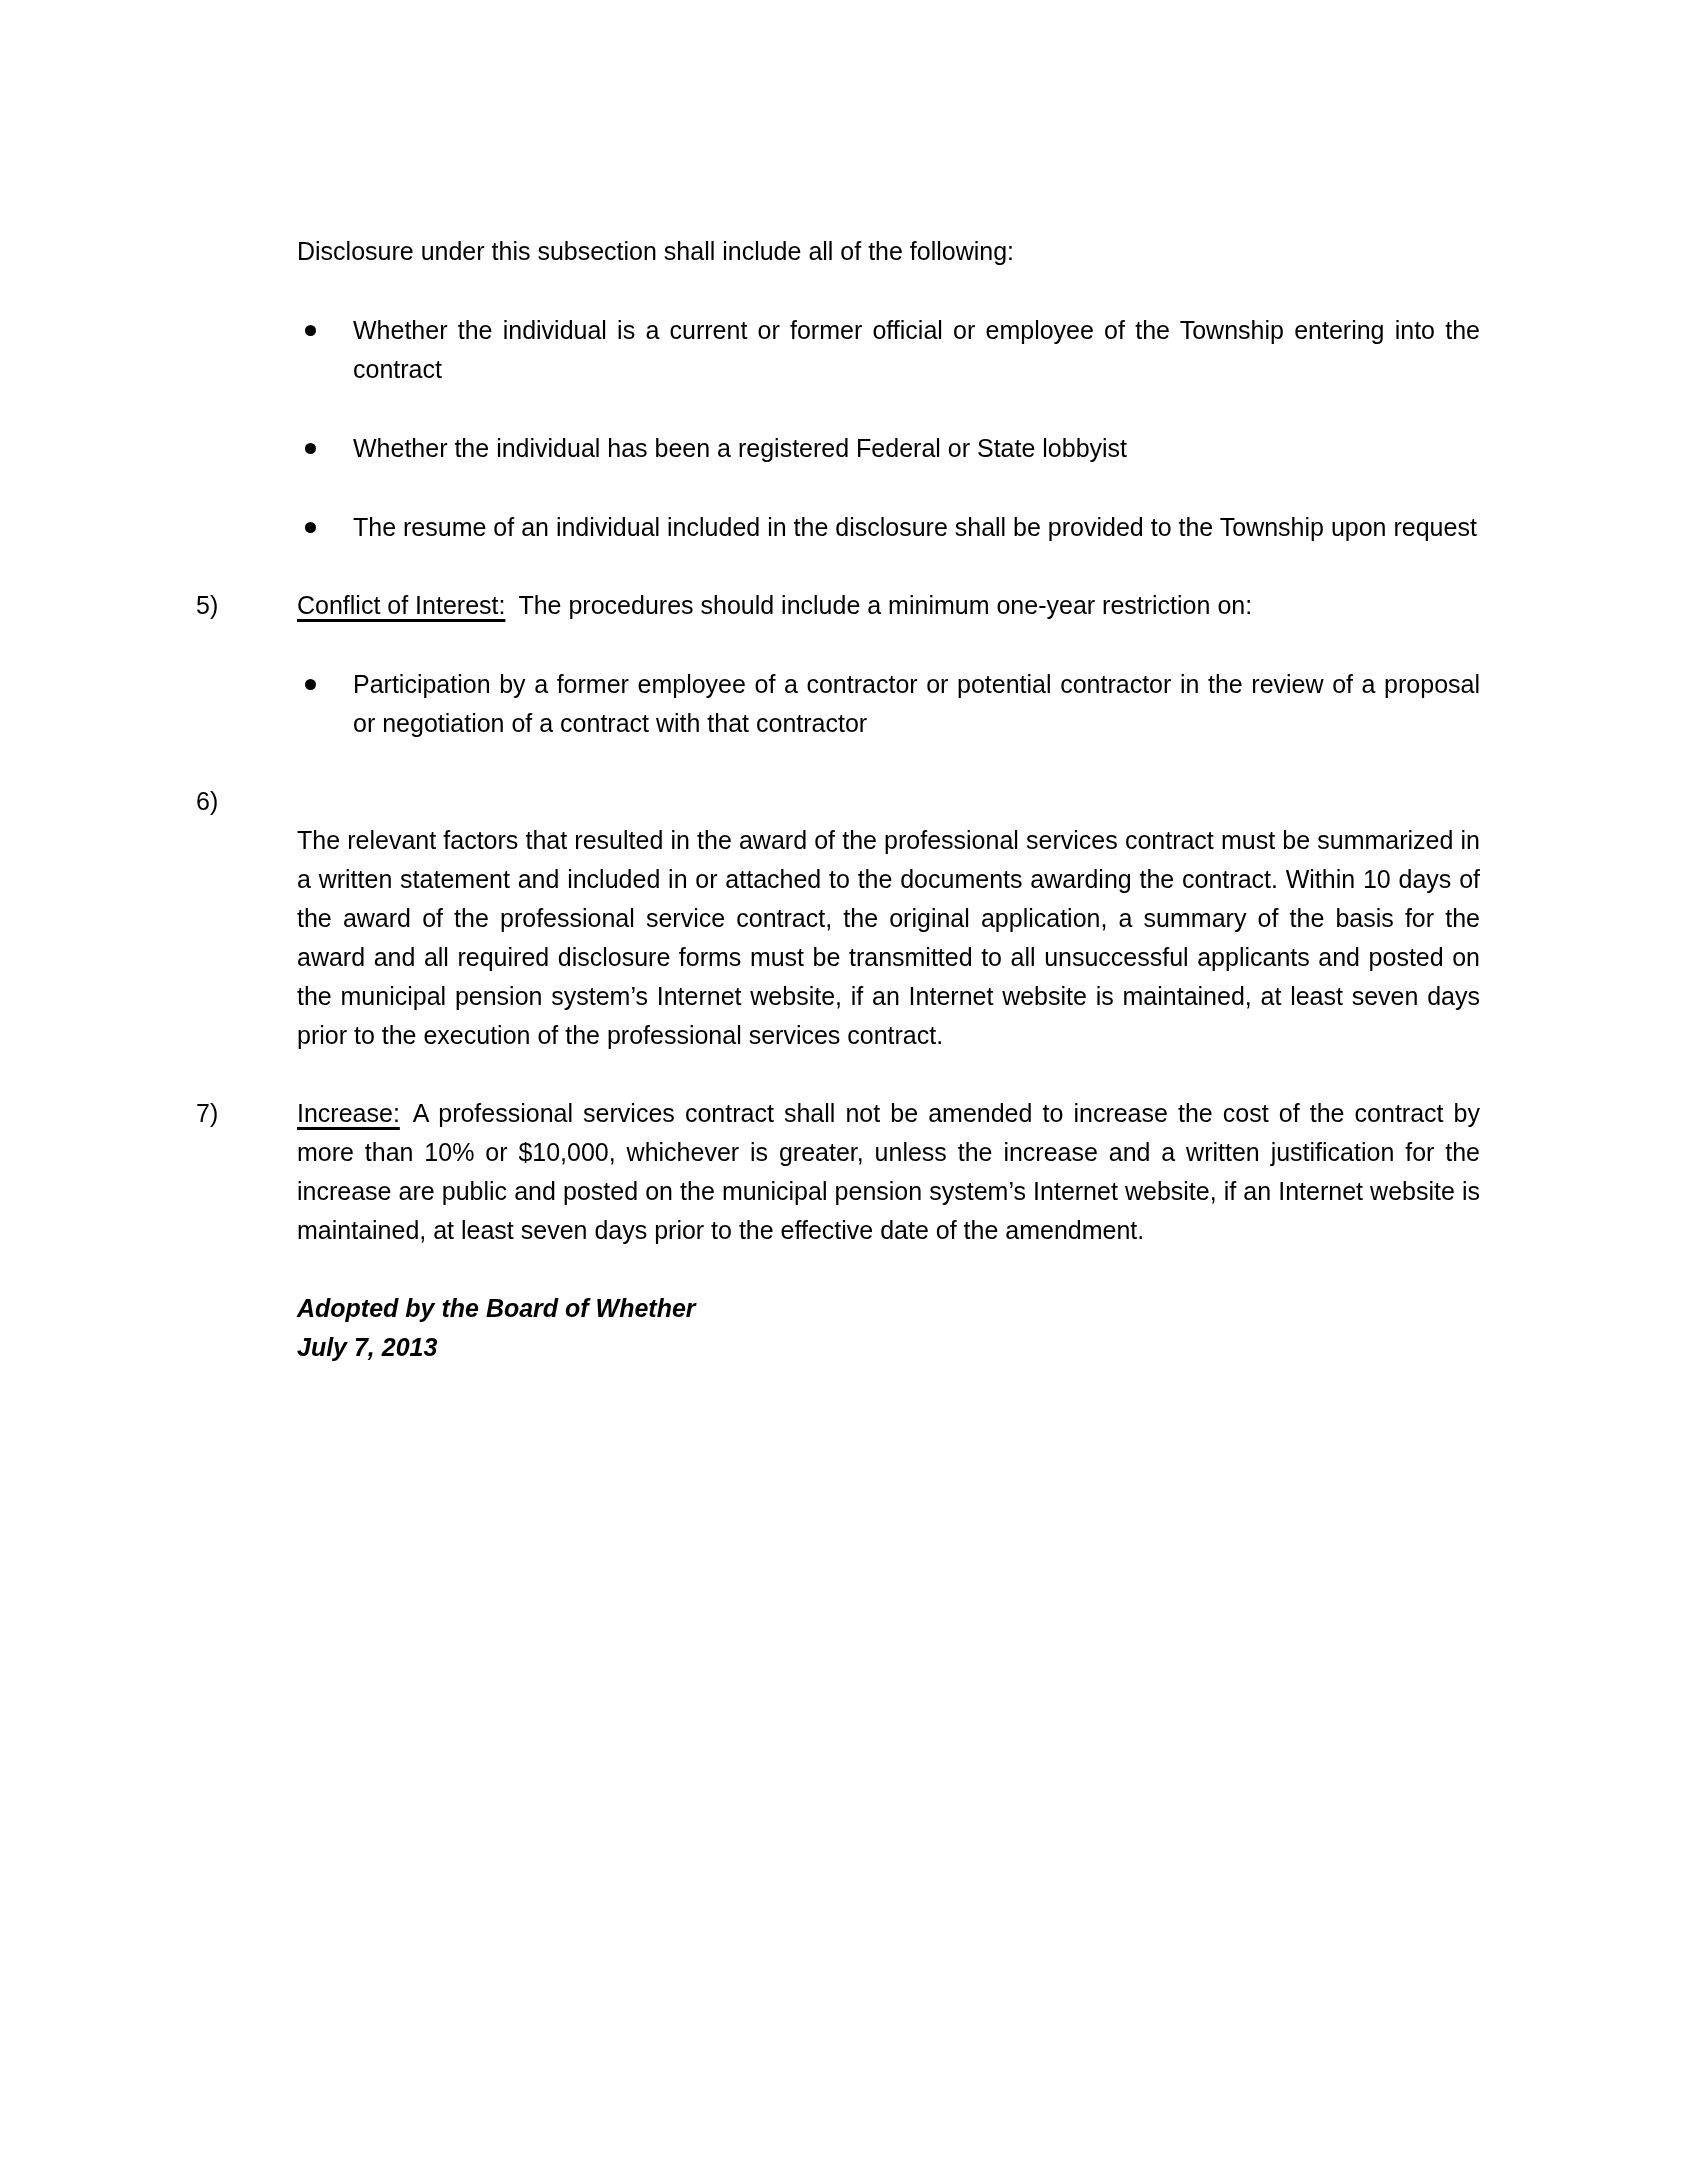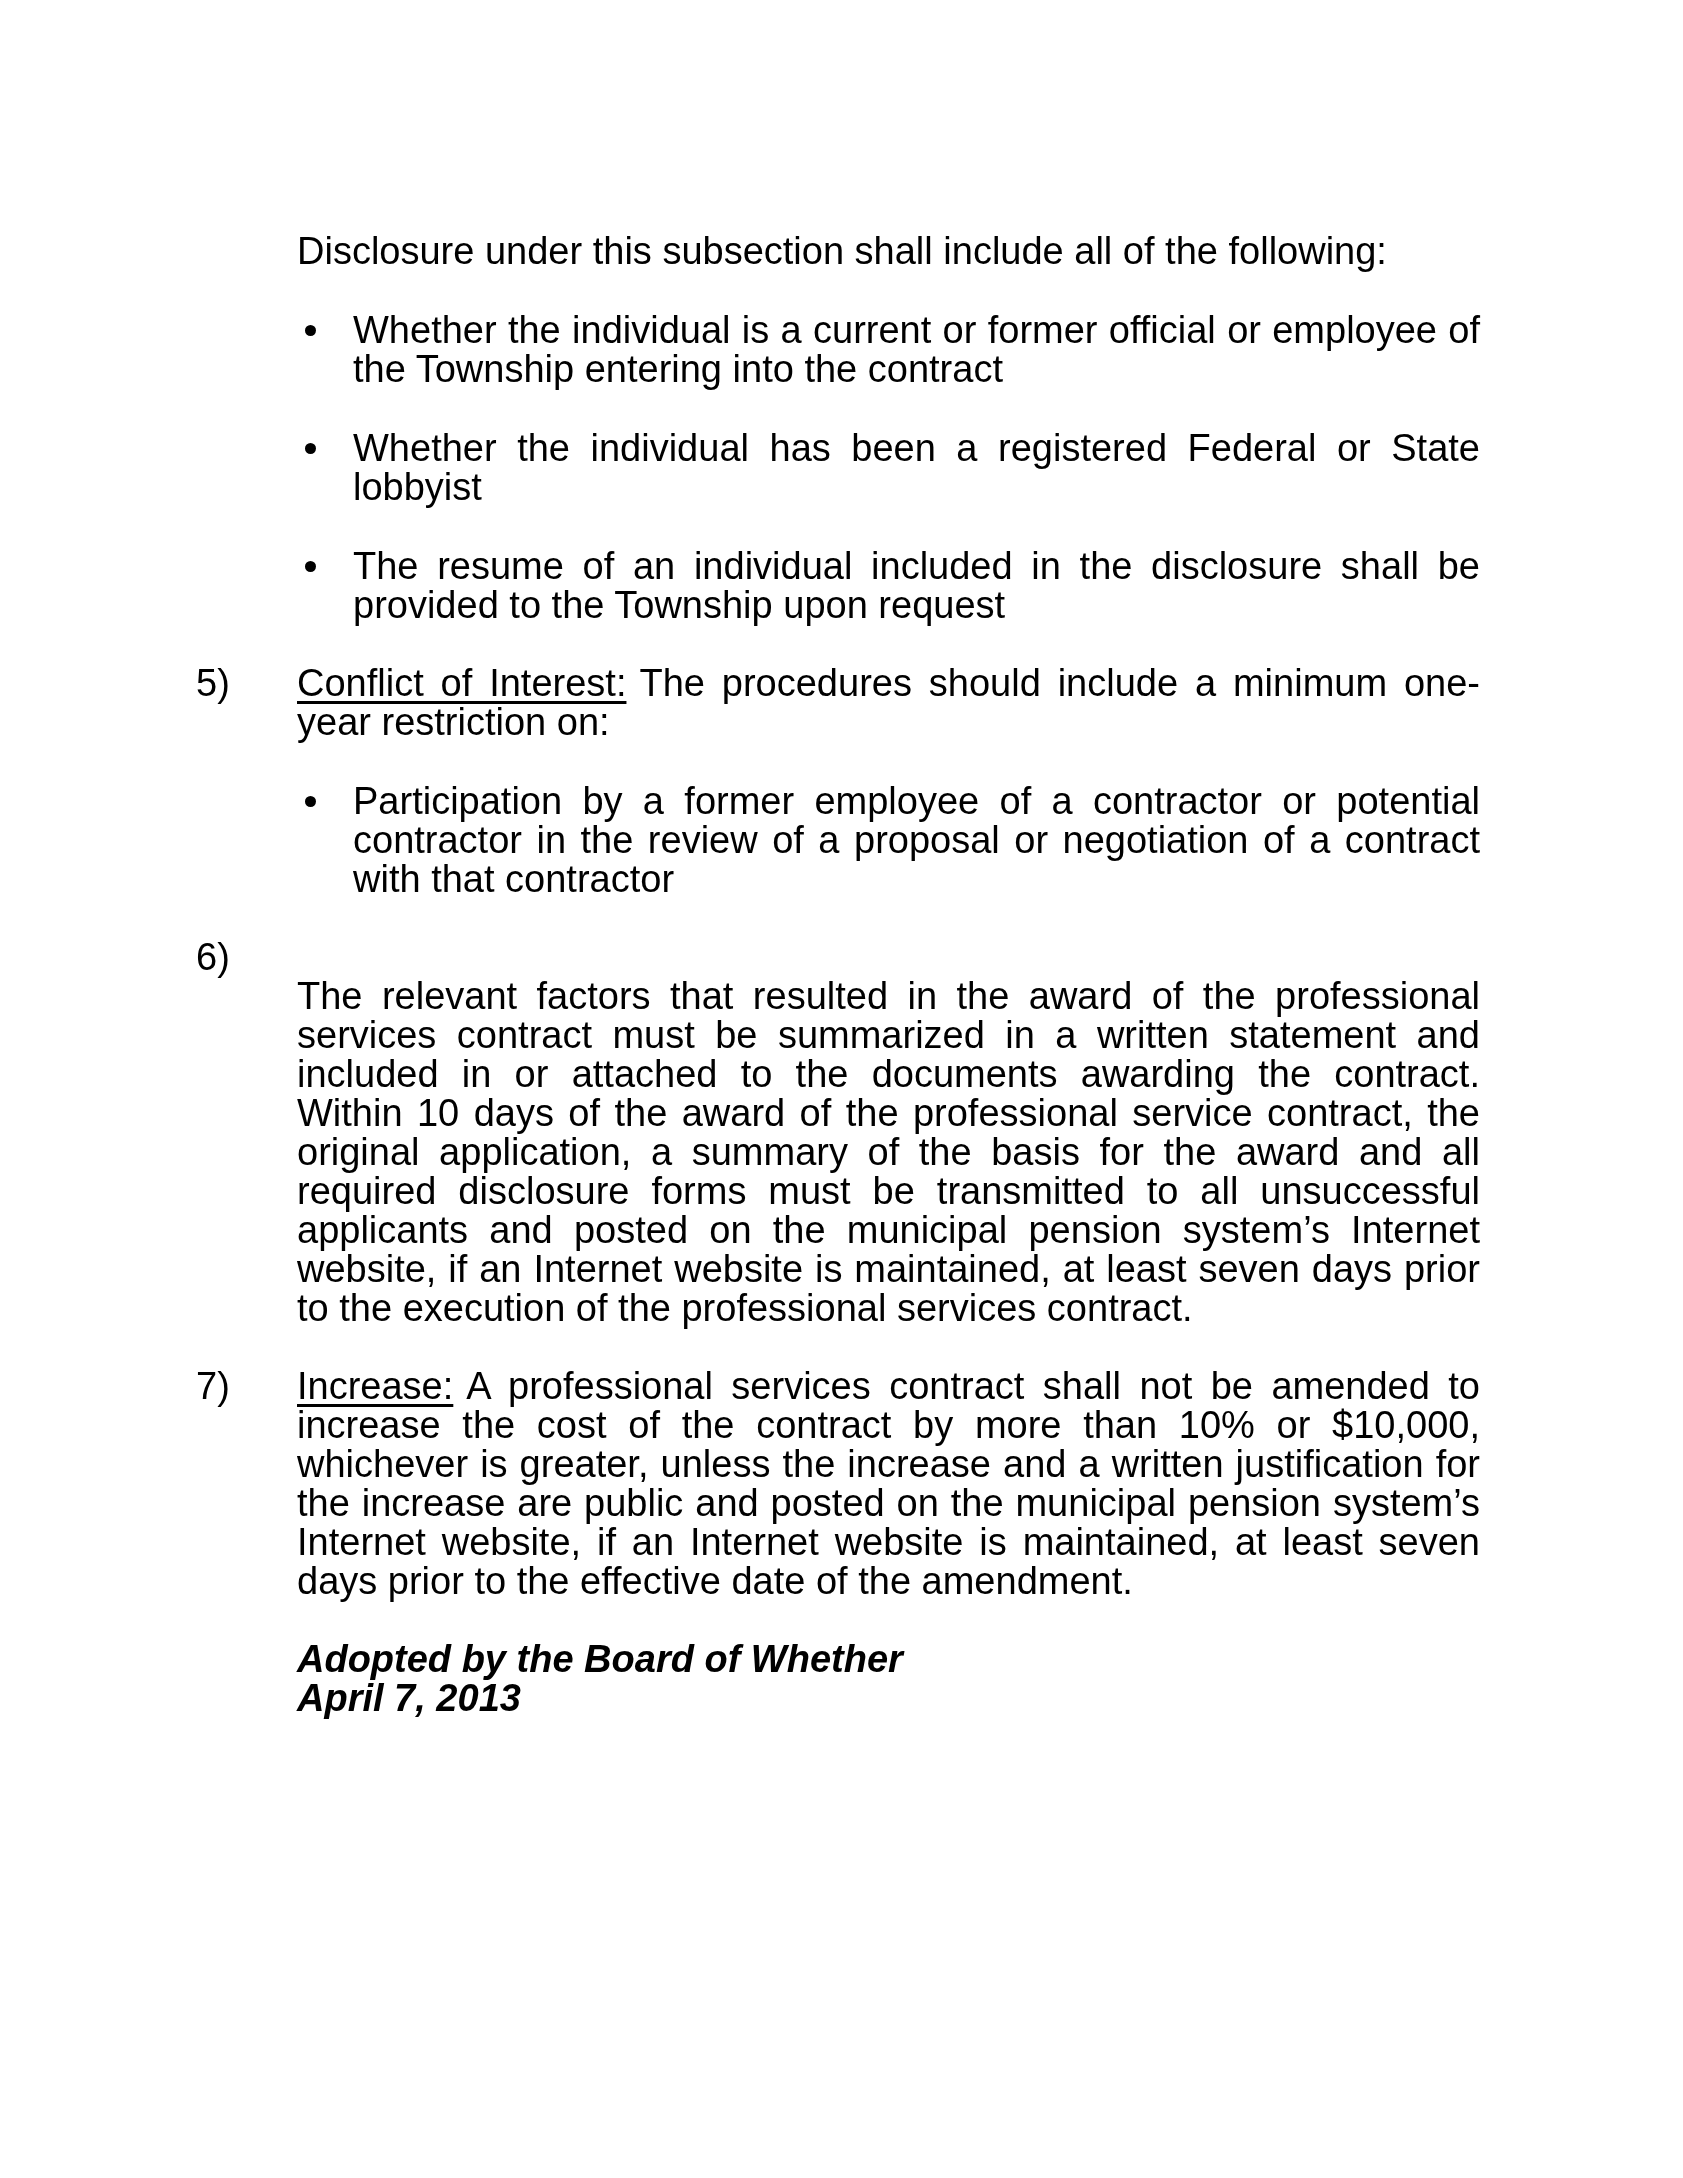--- a/index.html
+++ b/index.html
@@ -7,21 +7,21 @@
     padding: 0;
     background: #ffffff;
   }
   .page {
     position: relative;
     width: 1683px;
     height: 2178px;
     background: #ffffff;
     color: #000000;
     font-family: "Liberation Sans", sans-serif;
-    font-size: 38px;
+    font-size: 25px;
     line-height: 39px;
     overflow: hidden;
   }
   .doc {
     position: absolute;
     left: 196px;
     top: 232px;
     width: 1284px;
   }
   p { margin: 0; }
@@ -124,18 +124,18 @@
 
     <div class="section">
       <div class="sec-num">7)</div>
       <div class="sec-body">
         <p class="justify"><span class="heading">Increase:</span><span class="lead">A professional services contract shall not be amended to increase the cost of the contract by more than 10% or $10,000, whichever is greater, unless the increase and a written justification for the increase are public and posted on the municipal pension system’s Internet website, if an Internet website is maintained, at least seven days prior to the effective date of the amendment.</span></p>
       </div>
     </div>
 
     <div class="signature">
       <p>Adopted by the Board of Whether</p>
-      <p>April 7, 2013</p>
+      <p>July 7, 2013</p>
     </div>
 
   </div>
 </div>
 
 
 </body></html>

